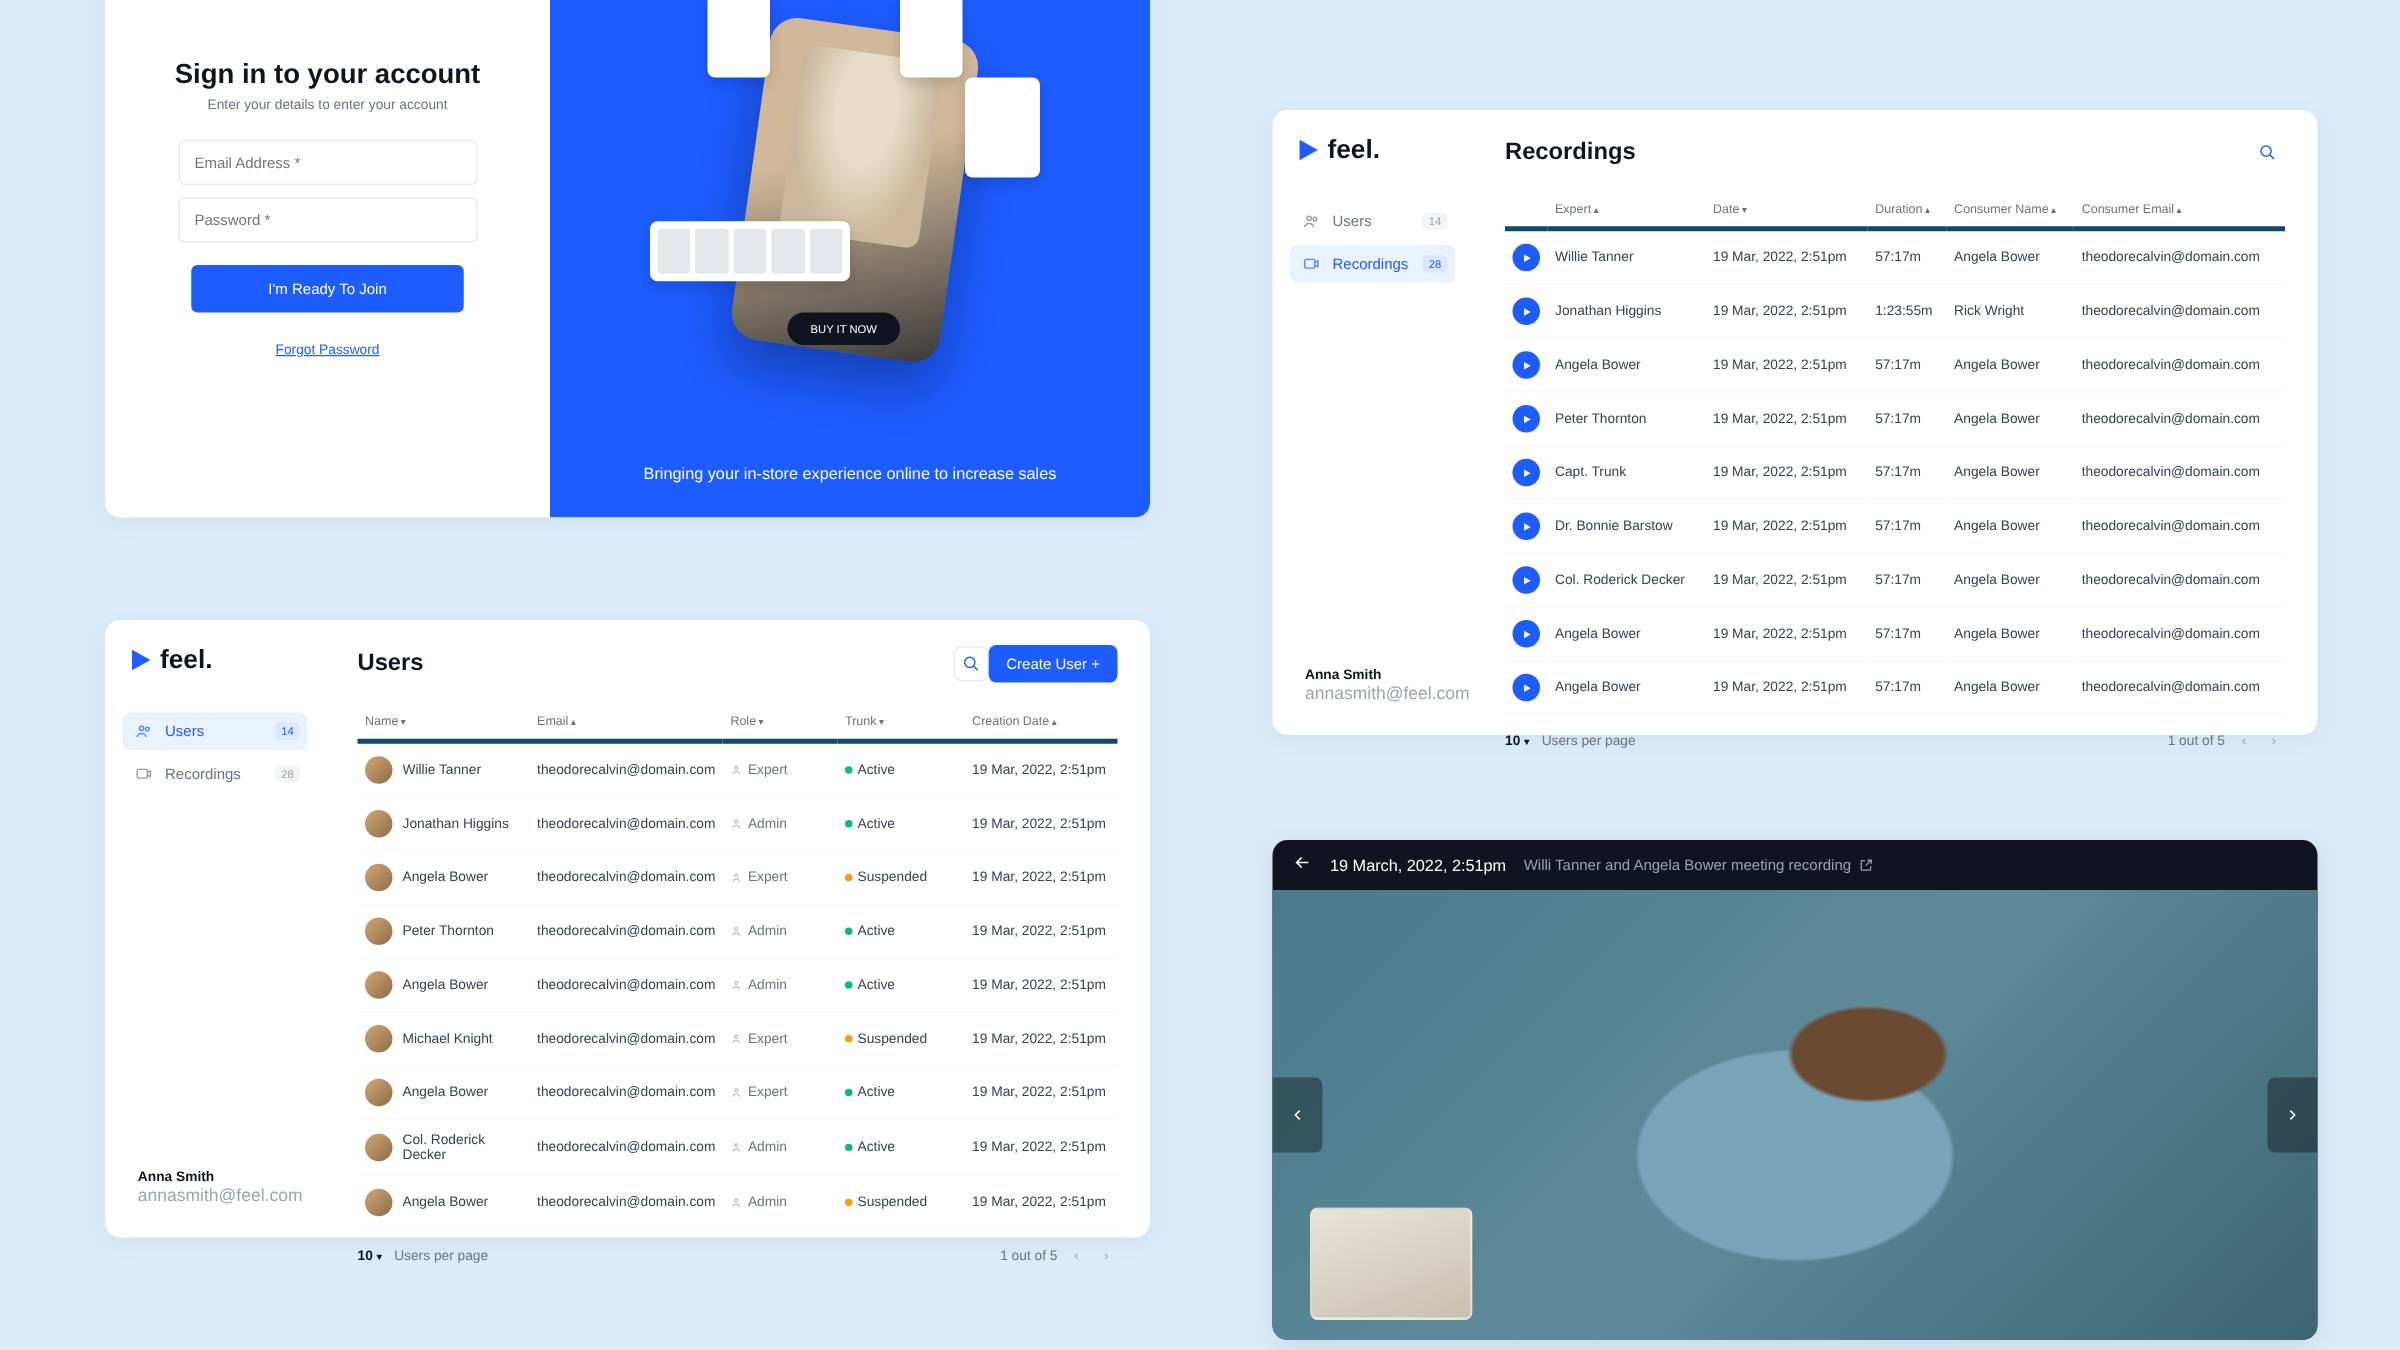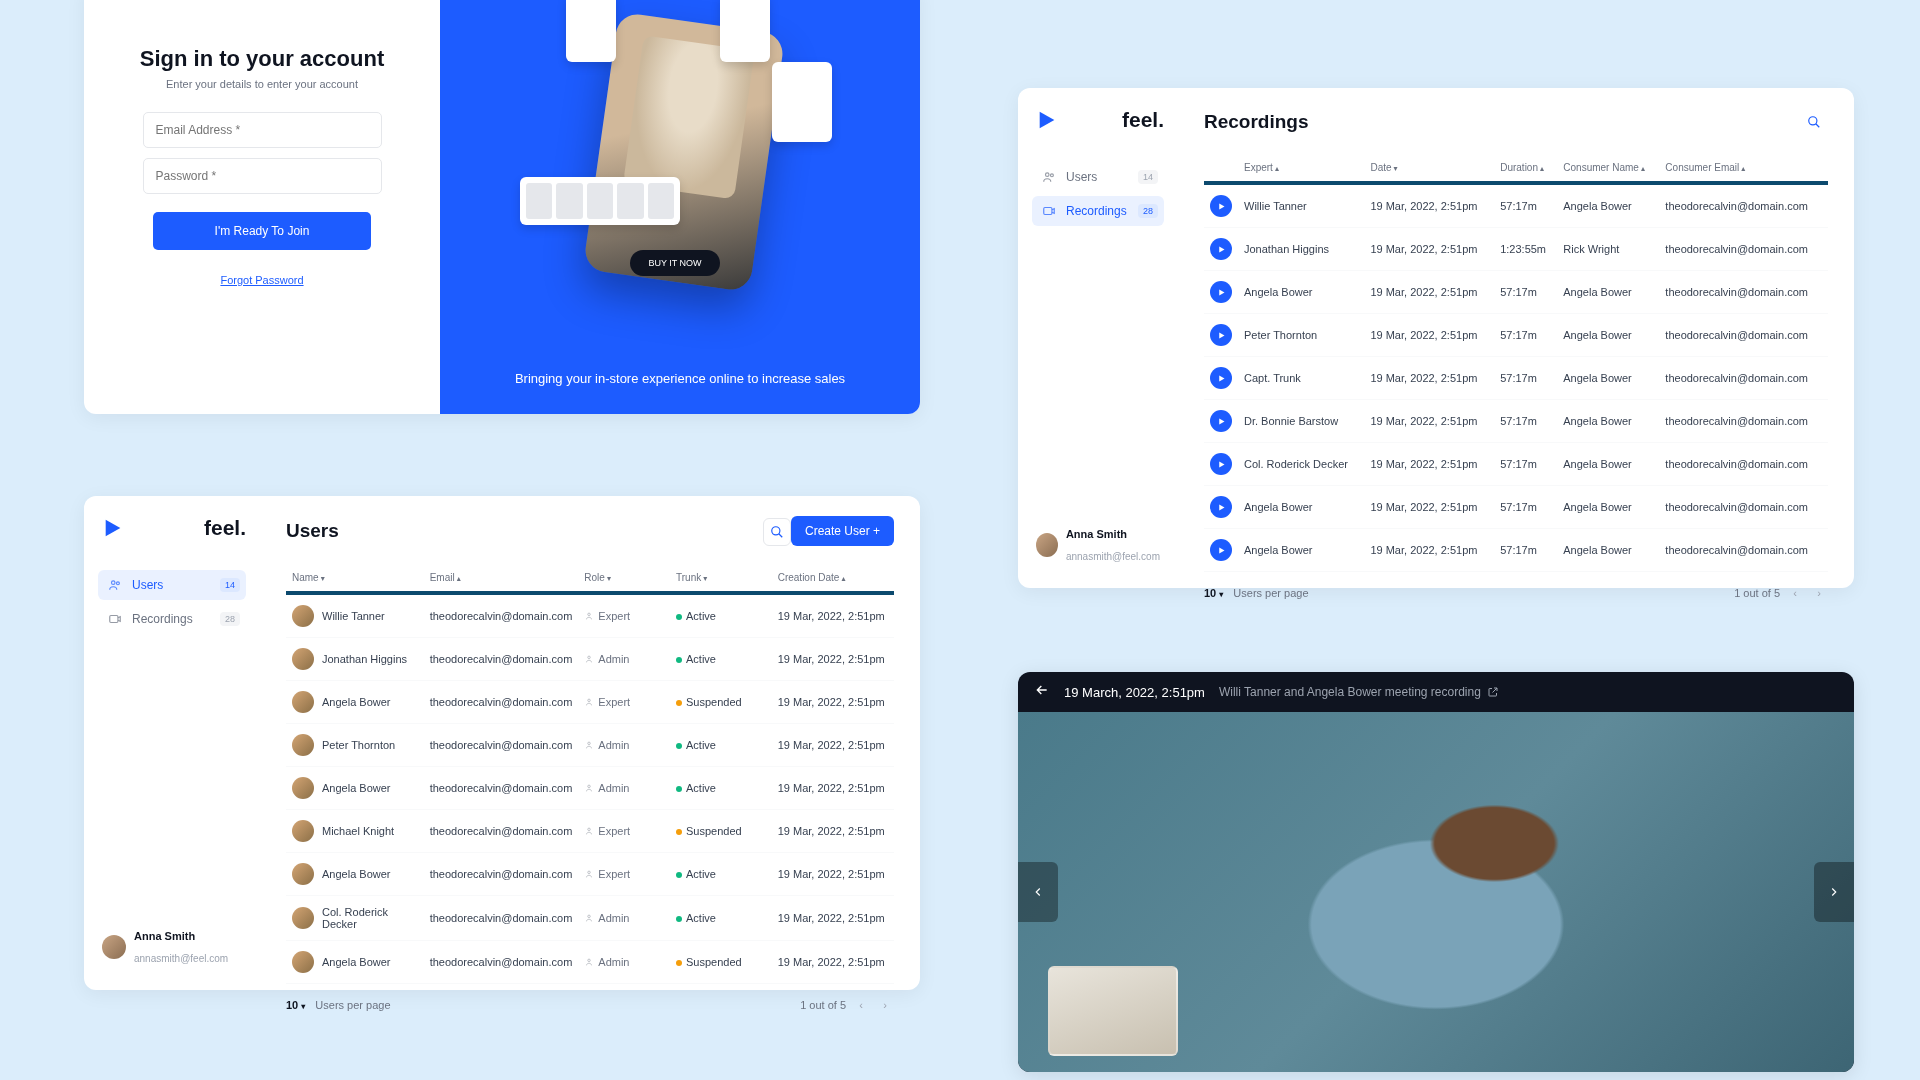--- a/index.html
+++ b/index.html
@@ -22,43 +22,43 @@
 .prod-card { position: absolute; background: #fff; border-radius: 6px; box-shadow: 0 4px 10px rgba(0,0,0,0.15); }
 .pc1 { left: 66px; top: 2px; width: 50px; height: 68px; }
 .pc2 { left: 220px; top: 2px; width: 50px; height: 68px; }
 .pc3 { left: 272px; top: 70px; width: 60px; height: 80px; }
 .pc4 { left: 20px; top: 185px; width: 160px; height: 48px; display:flex; gap:4px; padding:6px; }
 .pc4 div{flex:1;background:#e5e7eb;border-radius:3px;}
 .buy-btn { position: absolute; left: 130px; top: 258px; width: 90px; height: 26px; background: #0f1420; border-radius: 14px; color:#fff; font-size:9px; display:flex;align-items:center;justify-content:center; }
 .signin-tagline { font-size: 13px; color: #fff; z-index: 2; }
 
 
-.logo { display: flex; align-items: center; gap: 4px; justify-content: space-between; }
+.logo { display: flex; align-items: center; gap: 4px; }
 .logo-mark { width: 22px; height: 22px; position: relative; }
 .logo-mark svg { width: 22px; height: 22px; }
 .logo-text { font-size: 21px; font-weight: 700; color: #0f1420; }
 
 
 .dash { display: flex; }
 .dash-side { width: 176px; padding: 20px 14px; display: flex; flex-direction: column; }
 .dash-side .logo { margin-bottom: 30px; margin-left: 4px; }
 .side-item { display: flex; align-items: center; gap: 10px; padding: 8px 10px; border-radius: 6px; font-size: 12px; color: #6b7280; margin-bottom: 4px; cursor: pointer; position: relative; }
 .side-item.active { background: #eaf1ff; color: #1d5cff; }
 .side-badge { position: absolute; right: 6px; background: #f3f4f6; color: #9ca3af; font-size: 9px; padding: 2px 5px; border-radius: 4px; }
 .side-item.active .side-badge { background: #dce8ff; color: #1d5cff; }
 .side-icon { width: 14px; height: 14px; opacity: 0.7; }
 .user-footer { margin-top: auto; display: flex; align-items: center; gap: 8px; padding: 6px 4px; }
 .avatar { width: 24px; height: 24px; border-radius: 50%; background: linear-gradient(135deg,#c9a584,#8a6d52); }
 .uf-name { font-size: 11px; font-weight: 600; color: #0f1420; }
-.uf-email { font-size: 10px; color: #9ca3af; margin-top: 11px; }
+.uf-email { font-size: 14px; color: #9ca3af; }
 
 .dash-main { flex: 1; padding: 20px 26px 14px; display:flex; flex-direction:column; }
 .dash-head { display: flex; align-items: center; justify-content: space-between; margin-bottom: 18px; }
 .dash-title { font-size: 19px; font-weight: 600; color: #0f1420; }
-.dash-actions { display: flex; align-items: flex-end; }
+.dash-actions { display: flex; align-items: center; }
 .search-icon { width: 28px; height: 28px; border: 1px solid #e5e7eb; border-radius: 6px; display: flex; align-items: center; justify-content: center; color: #1d5cff; cursor: pointer; }
 .create-btn { background: #1d5cff; color: #fff; border: none; padding: 8px 14px; border-radius: 6px; font-size: 12px; font-weight: 500; cursor: pointer; }
 
 .tbl { width: 100%; border-collapse: collapse; }
 .tbl th { text-align: left; font-size: 10px; font-weight: 400; color: #6b7280; padding: 8px 6px; border-bottom: 4px solid #0c4a6e; }
 .tbl th .sort { font-size: 8px; margin-left: 2px; }
 .tbl td { font-size: 11px; color: #374151; padding: 10px 6px; border-bottom: 1px solid #f8f9fa; }
 .tbl .name-cell { display: flex; align-items: center; gap: 8px; }
 .row-avatar { width: 22px; height: 22px; border-radius: 50%; background: linear-gradient(135deg,#d4a574,#8b6f47); flex-shrink:0; }
 .role-cell { display: flex; align-items: center; gap: 4px; color: #6b7280; }

